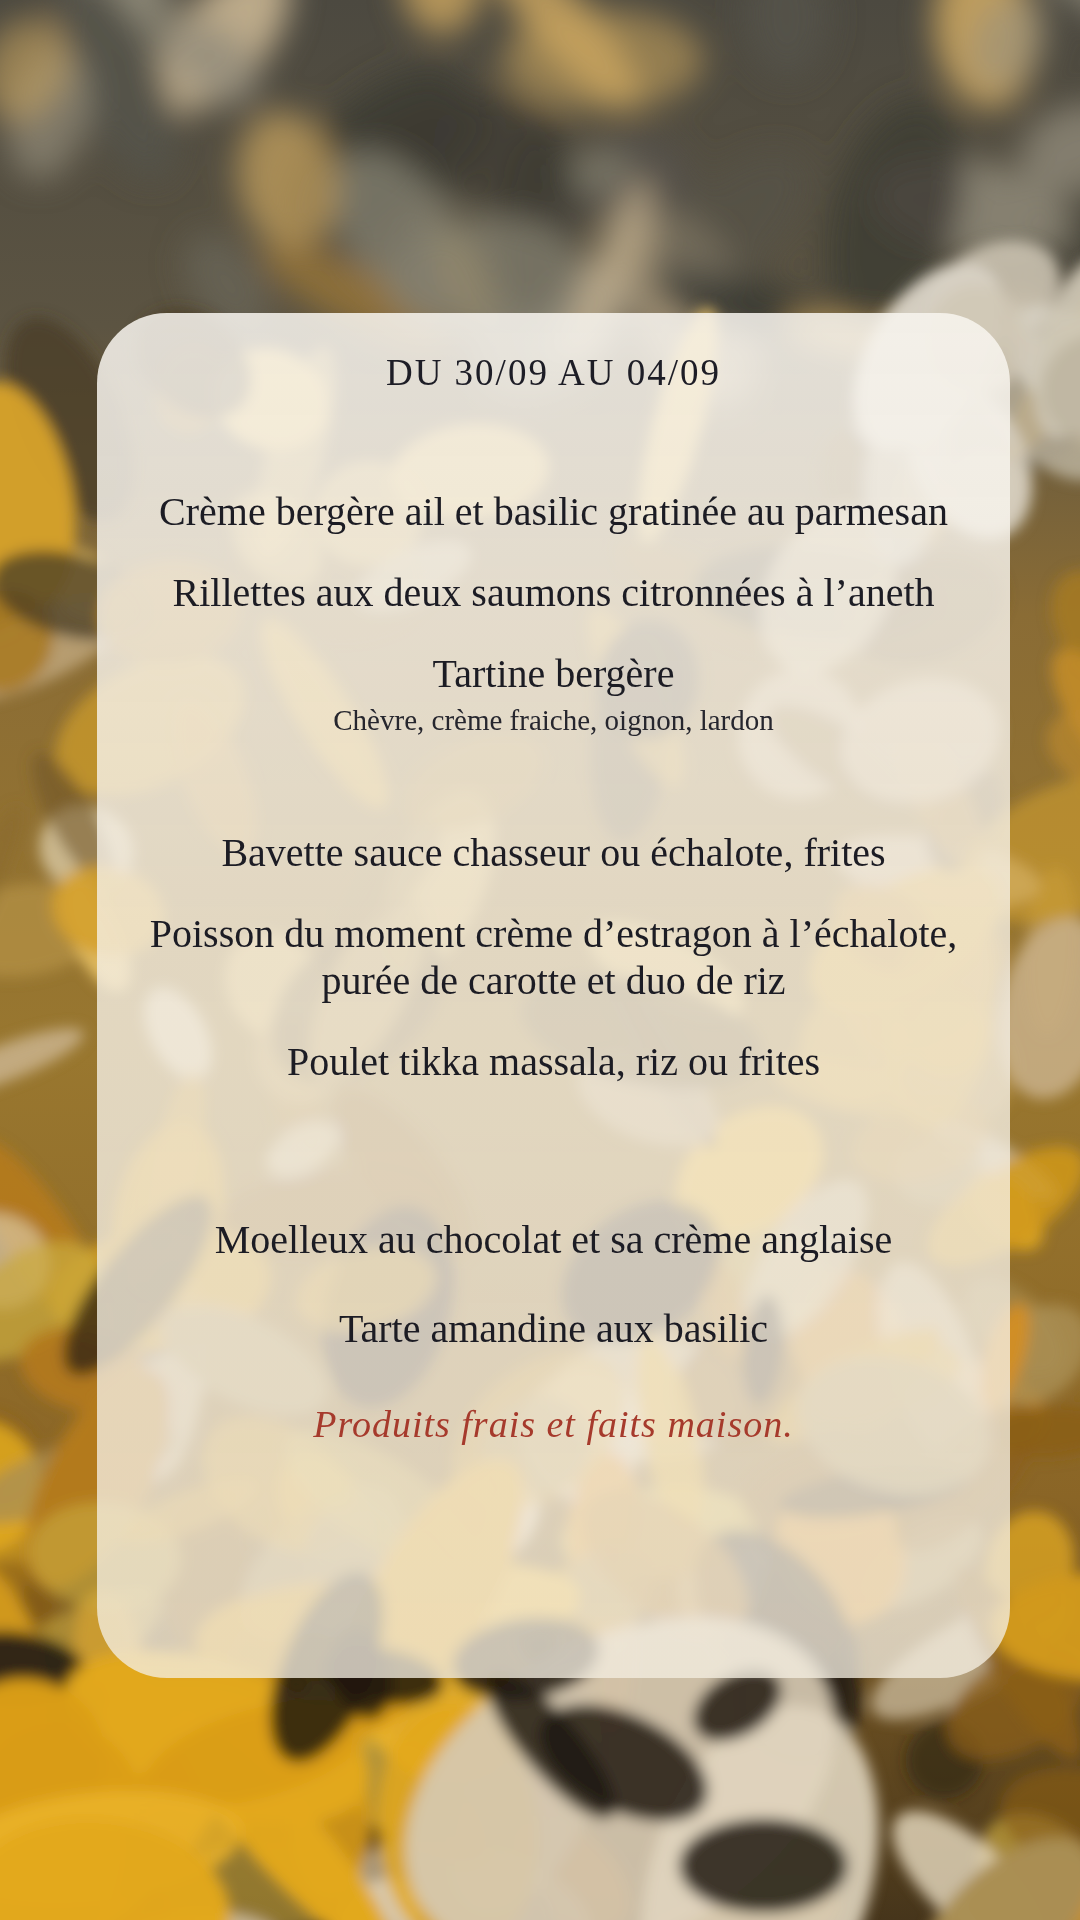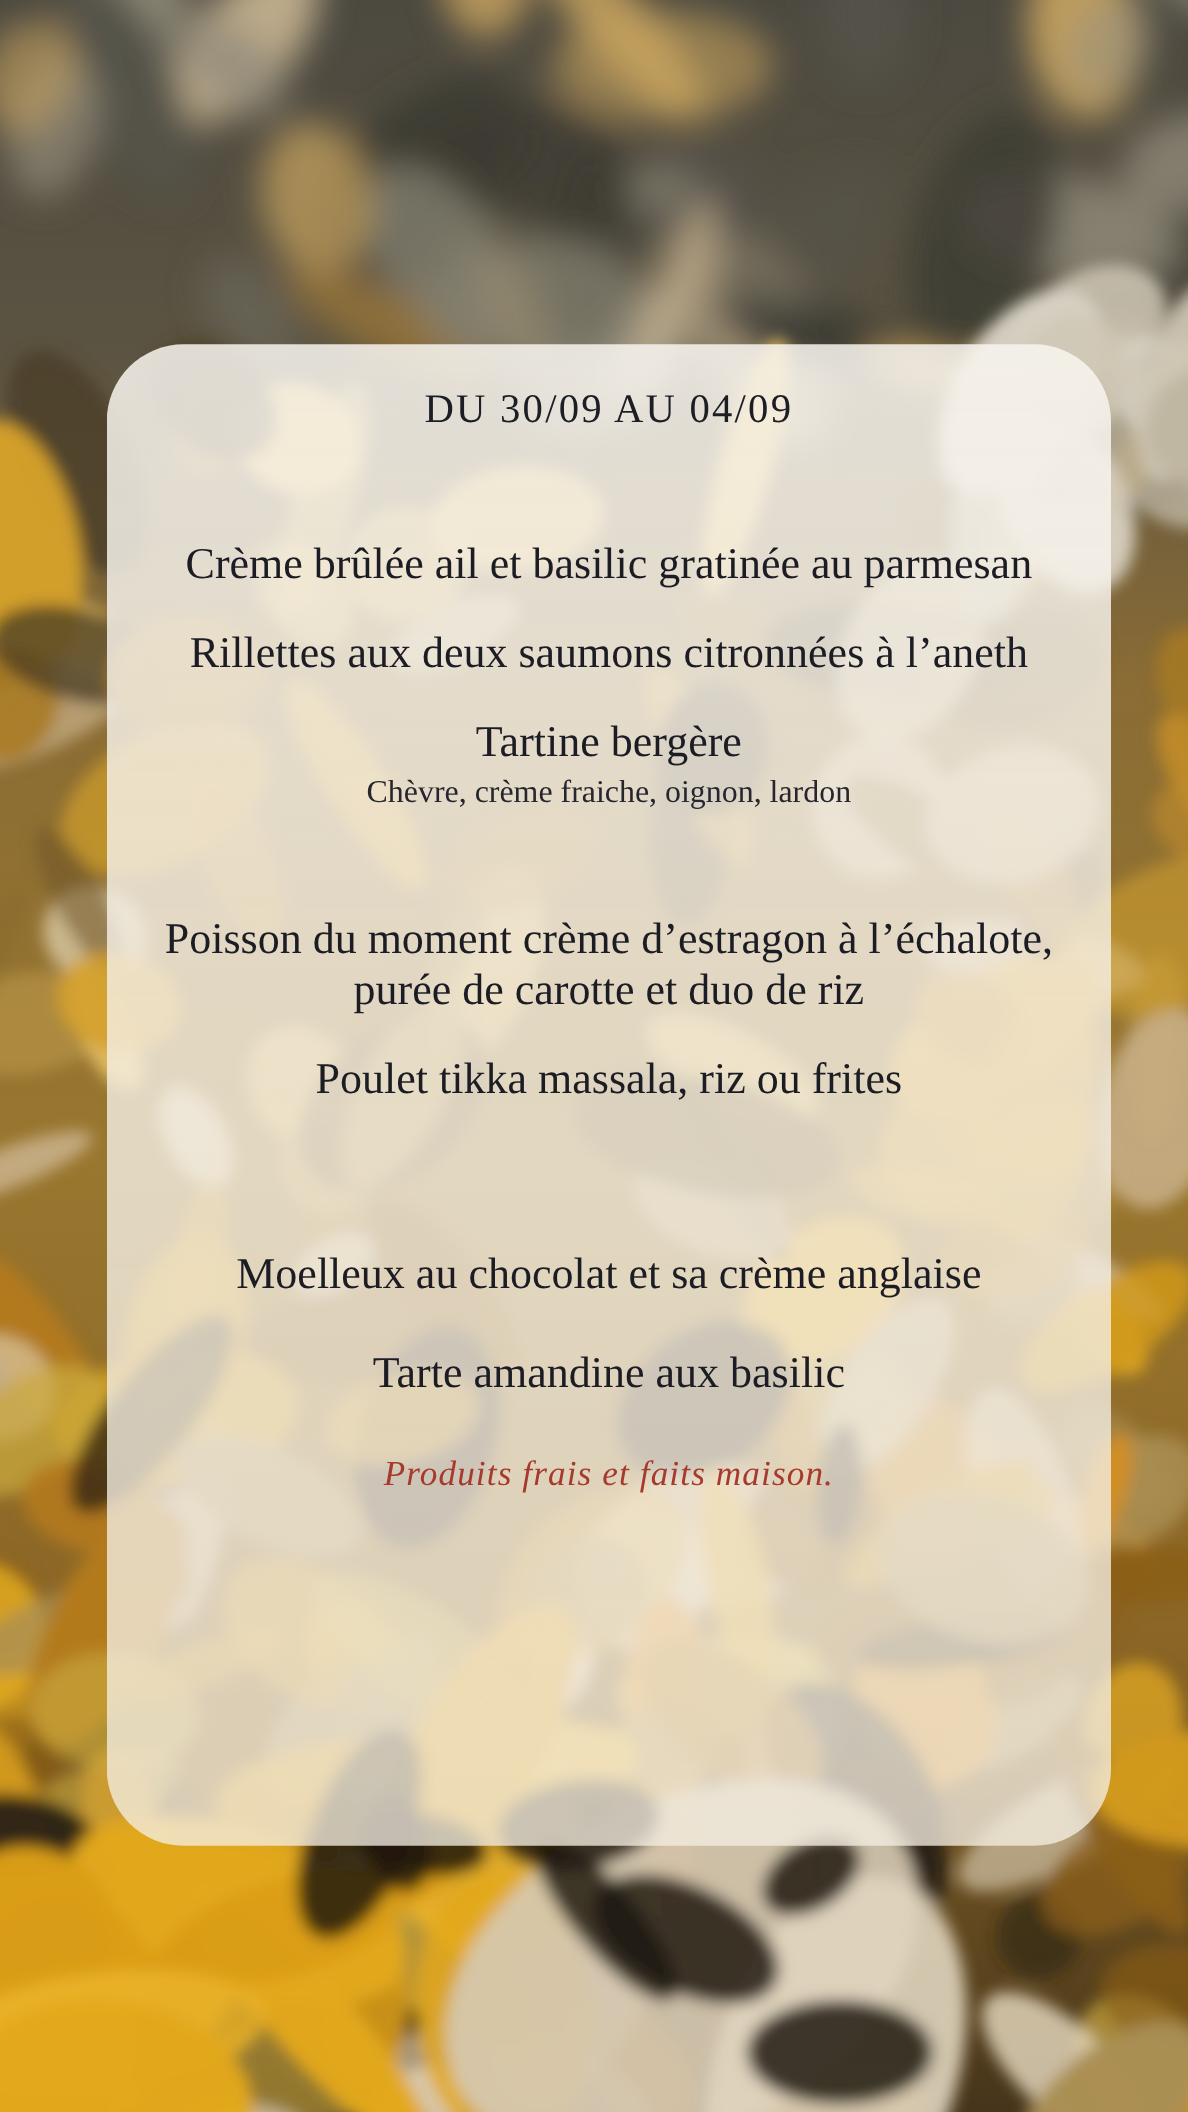--- a/index.html
+++ b/index.html
@@ -44,21 +44,21 @@
   .section .item:last-child{margin-bottom:0;}
   .section.desserts .item{margin-bottom:42px;}
   .section.desserts .item:last-child{margin-bottom:0;}
   .item-note{
     margin:-28px 0 34px;
     font-size:29px;line-height:1.15;color:#26262e;
   }
   .footer-note{
     margin:50px 0 0;
     font-style:italic;
-    font-size:32px;letter-spacing:1px;
+    font-size:38px;letter-spacing:1px;
     color:var(--accent);
   }
 </style>
 </head>
 <body>
 
 <div class="stage">
 
   <svg id="bg" width="1080" height="1920" viewBox="0 0 1080 1920">
     <defs>
@@ -348,27 +348,28 @@
         <ellipse cx="1096.1" cy="387.3" rx="51.9" ry="56.0" transform="rotate(56.8 1096.1 387.3)" fill="#bdb4a0" opacity="0.84"></ellipse>
       </g>
   </svg>
 
   <div class="card">
 
 
     <div class="menu-date">DU 30/09 AU 04/09</div>
 
     <section class="section starters">
-      <p class="item">Crème brûlée ail et basilic gratinée au parmesan</p>
+      <p class="item">Crème bergère ail et basilic gratinée au parmesan</p>
       <p class="item">Rillettes aux deux saumons citronnées à l’aneth</p>
       <p class="item">Tartine bergère</p>
       <p class="item-note">Chèvre, crème fraiche, oignon, lardon</p>
     </section>
 
     <section class="section mains">
+      <p class="item">Bavette sauce chasseur ou échalote, frites</p>
       <p class="item">Poisson du moment crème d’estragon à l’échalote,
 purée de carotte et duo de riz</p>
       <p class="item">Poulet tikka massala, riz ou frites</p>
     </section>
 
     <section class="section desserts">
       <p class="item">Moelleux au chocolat et sa crème anglaise</p>
       <p class="item">Tarte amandine aux basilic</p>
     </section>
 

